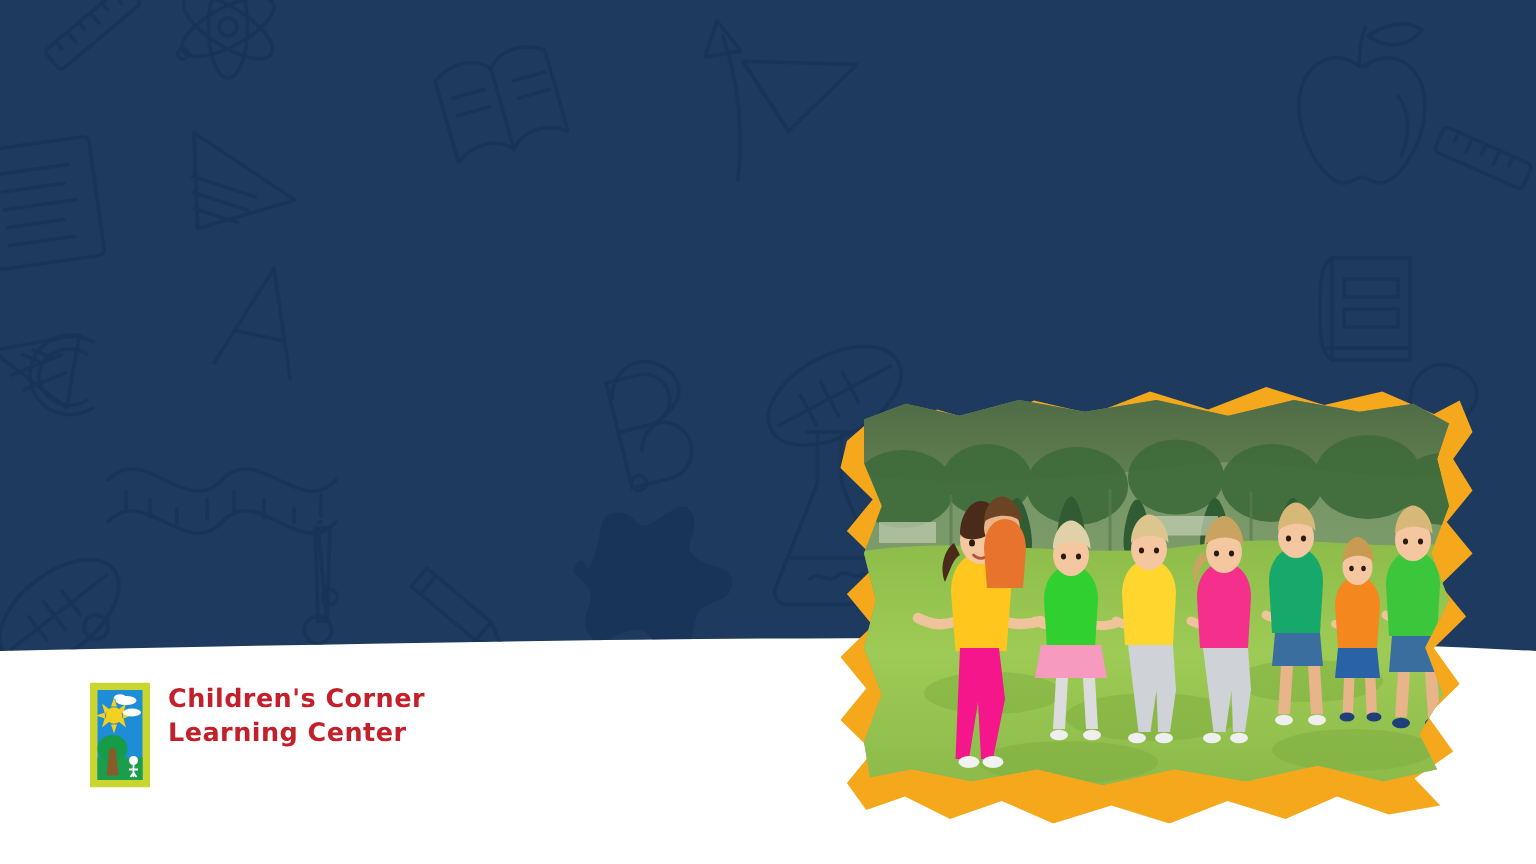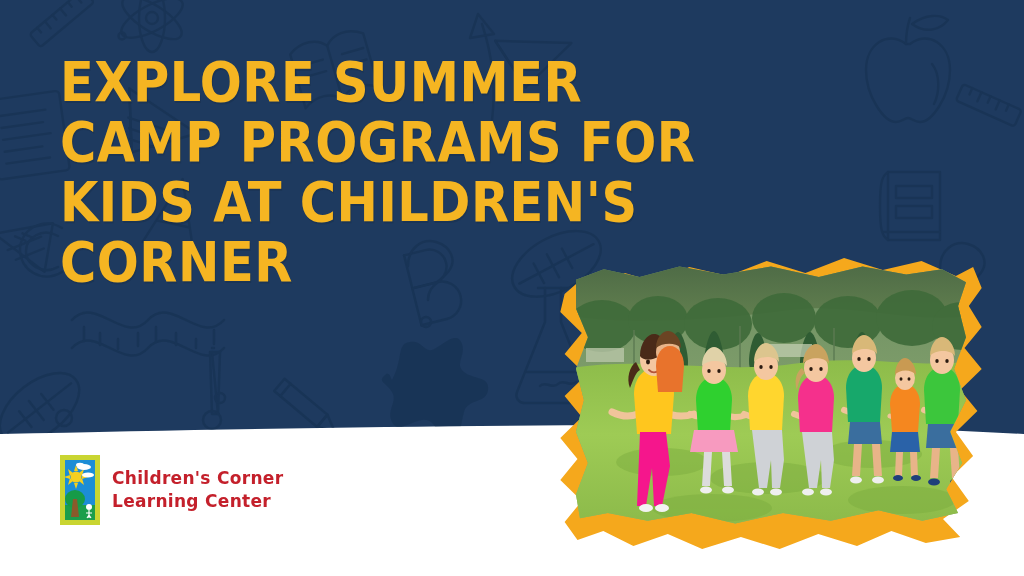--- a/index.html
+++ b/index.html
@@ -94,21 +94,21 @@
       77% 94%, 65% 98%, 53% 95%, 41% 99%, 30% 95%, 19% 98%,
       9% 95%, 2% 97%, 1% 88%, 4% 76%, 1% 64%, 3% 52%, 1% 40%, 4% 28%, 1% 17%
     );
   }
   .photo-inner svg { display:block; width:100%; height:100%; }
 
   
   .logo {
     position:absolute;
     left:60px; top:455px;
-    display:flex; align-items:center; gap:12px;
+    display:flex; align-items:flex-start; gap:12px;
   }
   .logo-mark { width:40px; height:70px; display:block; }
   .logo-text {
     color:#C4202B;
     font-family:"DejaVu Sans", sans-serif;
     font-weight:700;
     font-size:17px;
     line-height:23px;
     letter-spacing:.3px;
     white-space:pre-line;
@@ -257,24 +257,20 @@
         <path d="M276 396v16"></path>
       </g>
 
       <g>
         <circle cx="212" cy="420" r="9"></circle>
         <circle cx="64" cy="418" r="8"></circle>
       </g>
     </svg>
   </div>
 
-  <h1 class="headline">Explore Summer
-Camp Programs for
-Kids at Children's
-Corner</h1>
 
   <div class="photo-wrap">
     <div class="brush-frame"></div>
     <div class="photo-inner">
       <svg viewBox="0 0 398 262" preserveAspectRatio="xMidYMid slice">
         <defs>
           <linearGradient id="sky" x1="0" y1="0" x2="0" y2="1">
             <stop offset="0" stop-color="#6d8f63"></stop>
             <stop offset="1" stop-color="#93ad72"></stop>
           </linearGradient>

